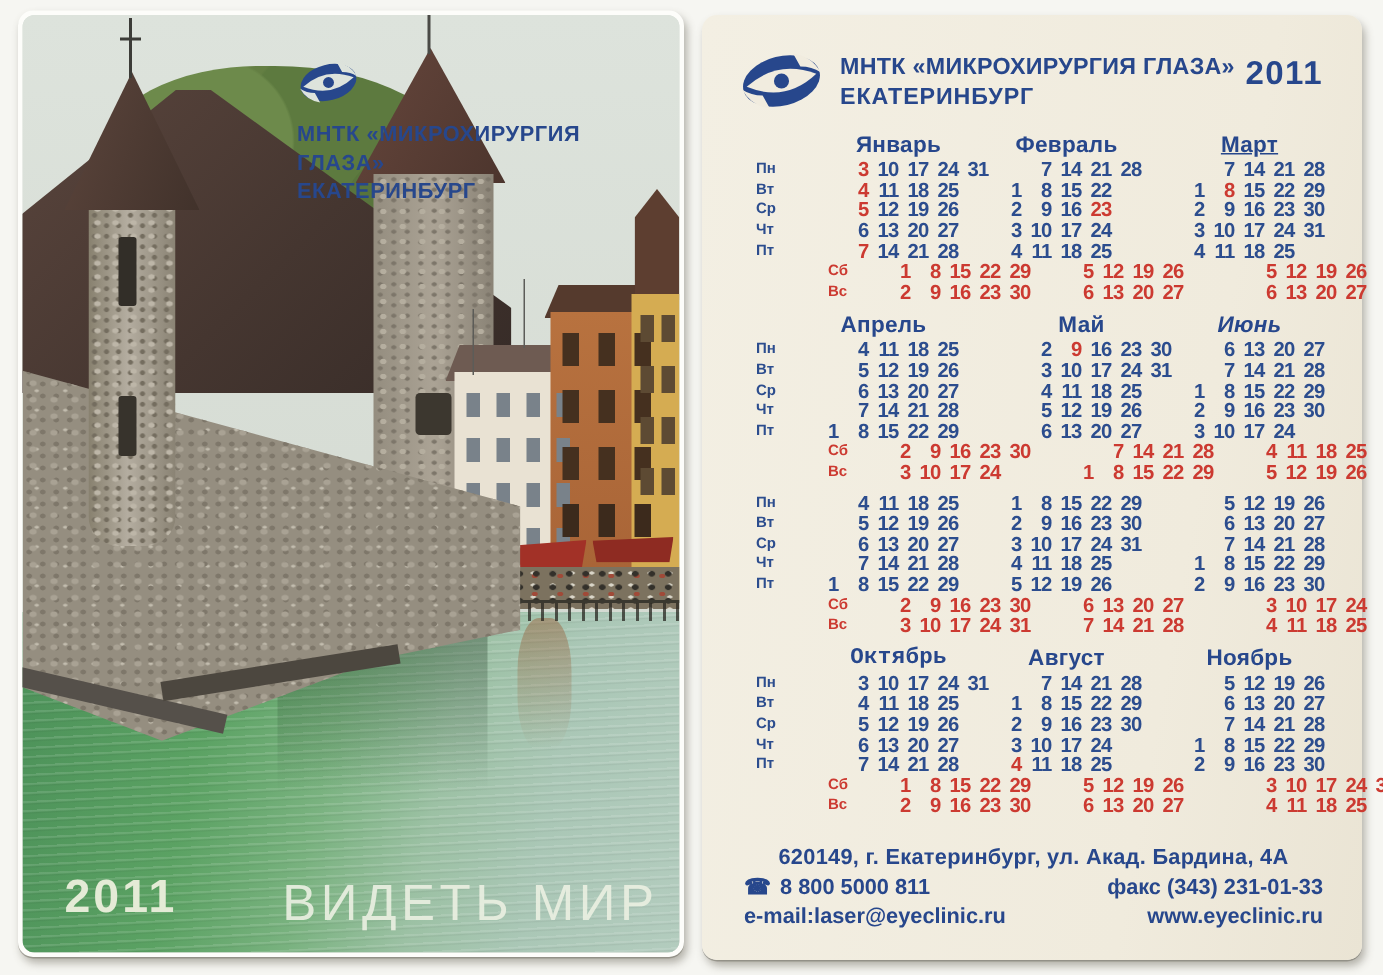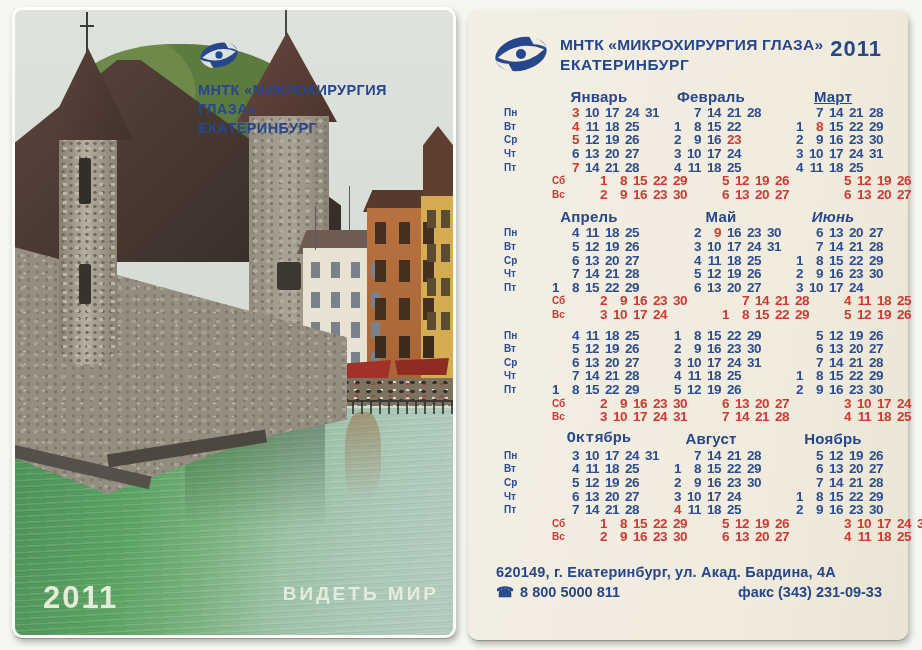--- a/index.html
+++ b/index.html
@@ -74,21 +74,21 @@
   .t-win1{left:64px;top:148px;width:12px;height:46px;background:#322e28;z-index:8;border-radius:2px;}
   .t-win2{left:64px;top:254px;width:12px;height:40px;background:#37332c;z-index:8;border-radius:2px;}
   .cone{left:28px;top:38px;width:90px;height:92px;z-index:7;clip-path:polygon(50% 0,100% 100%,0 100%);
     background:linear-gradient(110deg,#5c453c,#41322b);}
   .spire{left:71px;top:2px;width:2px;height:40px;background:#3c3c38;z-index:7;}
   .spire-cross{left:65px;top:15px;width:14px;height:2px;background:#3c3c38;z-index:7;}
   .front-header{left:183px;top:28px;z-index:10;width:250px;}
   .front-header .logo{position:relative;display:block;width:42px;height:34px;margin-bottom:9px;}
   .front-org1,.front-org2{position:relative;display:block;color:#27478c;font-weight:bold;font-size:14.5px;line-height:19px;letter-spacing:.4px;}
   .front-year{left:28px;top:570px;z-index:10;color:#e4ebd6;font-size:31px;font-weight:bold;letter-spacing:2px;}
-  .front-slogan{right:14px;top:573px;z-index:10;color:rgba(233,239,225,.92);font-size:19px;font-weight:bold;letter-spacing:3px;}
+  .front-slogan{right:14px;top:573px;z-index:10;color:rgba(233,239,225,.92);font-size:34px;font-weight:normal;letter-spacing:3px;}
   
   .back{left:468px;top:10px;width:440px;height:630px;background:#f1ecdf;
     background:linear-gradient(100deg,#f3efe3,#f0ebdd 70%,#eae4d4);}
   .back-header{position:absolute;left:24px;top:20px;right:24px;display:flex;align-items:flex-start;}
   .back-logo{width:58px;height:48px;flex:0 0 auto;}
   .bh-text{margin-left:10px;padding-top:5px;}
   .bh-line1{display:block;color:#27478c;font-weight:bold;font-size:15.5px;line-height:20px;letter-spacing:.2px;}
   .bh-line2{display:block;color:#27478c;font-weight:bold;font-size:15.5px;line-height:20px;letter-spacing:.6px;}
   .back-year{position:absolute;right:26px;top:26px;color:#27478c;font-weight:bold;font-size:22px;letter-spacing:1px;}
   .calendar{position:absolute;left:36px;top:78px;right:6px;}
@@ -96,21 +96,21 @@
   .cal-row{display:flex;align-items:center;height:13.6px;}
   .name-row{height:17px;margin-bottom:1px;}
   .wd{display:inline-block;width:35px;flex:0 0 35px;font-weight:bold;font-size:10px;color:#2c4d8e;}
   .wd.red{color:#cc3a31;margin-left:48px;}
   .mreg{width:122px;flex:0 0 122px;display:flex;}
   .mname{display:inline-block;text-align:center;font-weight:bold;font-size:15px;color:#27478c;letter-spacing:.2px;}
   .day{display:inline-block;width:20px;flex:0 0 20px;text-align:right;font-weight:bold;font-size:13.5px;color:#2c4d8e;letter-spacing:-.5px;}
   .day.red{color:#cc3a31;}
   .back-footer{position:absolute;left:28px;right:26px;top:553px;color:#27478c;font-weight:bold;font-size:14.5px;}
   .bf-line{display:flex;justify-content:space-between;line-height:19.5px;}
-  .bf-address{justify-content:flex-start;letter-spacing:.2px;}
+  .bf-address{justify-content:center;letter-spacing:.2px;}
   .phone-ico{margin-right:6px;}
 </style>
 </head>
 <body>
 
 <div class="card front">
   <div class="photo">
     <div class="sky"></div>
     <div class="foliage1"></div>
     <div class="foliage2"></div>
@@ -923,16 +923,20 @@
     </div>
 
   <div class="back-footer">
     <div class="bf-line bf-address">
       <span>620149, г. Екатеринбург, ул. Акад. Бардина, 4А</span>
     </div>
     <div class="bf-line">
       <span>
         <span class="phone-ico">☎</span><span>8 800 5000 811</span>
       </span>
-      <span>факс (343) 231-09-33</span>
+      <span>факс (343) 231-01-33</span>
+    </div>
+    <div class="bf-line">
+      <span>e-mail:laser@eyeclinic.ru</span>
+      <span>www.eyeclinic.ru</span>
     </div>
   </div>
 </div>
 
 </body></html>

